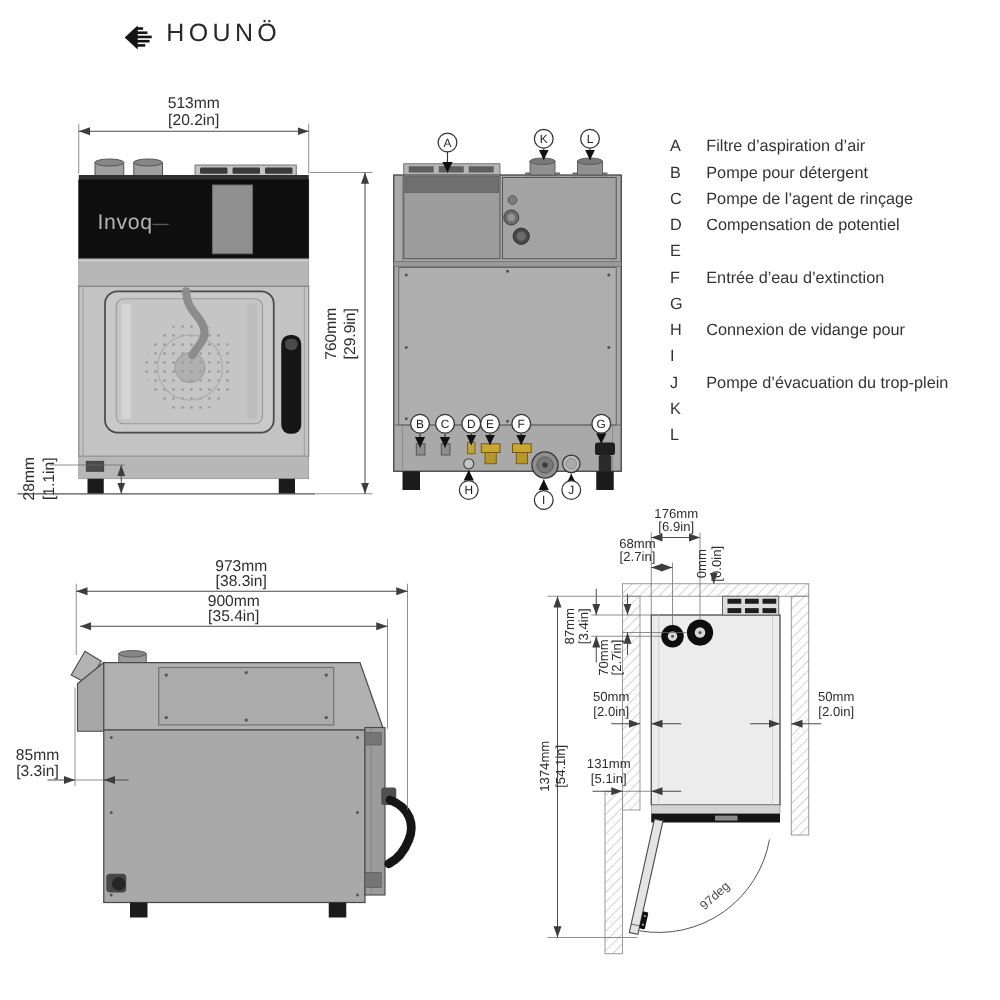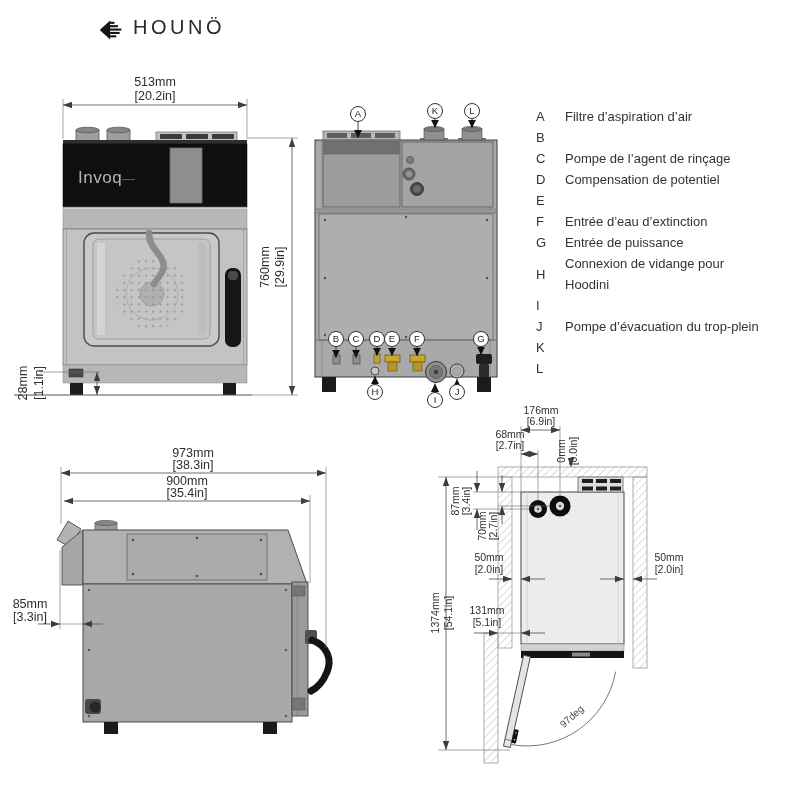--- a/index.html
+++ b/index.html
@@ -403,45 +403,44 @@
     <span class="logo-text">HOUNÖ</span>
   </div>
 
   <div class="legend">
     <div class="lrow">
         <span class="lkey">A</span>
         <span class="lval">Filtre d’aspiration d’air</span>
       </div>
     <div class="lrow">
         <span class="lkey">B</span>
+        <span class="lval">Pompe pour détergent</span>
       </div>
     <div class="lrow">
         <span class="lkey">C</span>
         <span class="lval">Pompe de l’agent de rinçage</span>
       </div>
     <div class="lrow">
         <span class="lkey">D</span>
         <span class="lval">Compensation de potentiel</span>
       </div>
     <div class="lrow">
         <span class="lkey">E</span>
       </div>
     <div class="lrow">
         <span class="lkey">F</span>
         <span class="lval">Entrée d’eau d’extinction</span>
       </div>
     <div class="lrow">
         <span class="lkey">G</span>
-        <span class="lval">Entrée de puissance</span>
       </div>
     <div class="lrow two">
         <span class="lkey">H</span>
         <span class="lval">
           <div>Connexion de vidange pour</div>
-          <div>Hoodini</div>
         </span>
       </div>
     <div class="lrow">
         <span class="lkey">I</span>
       </div>
     <div class="lrow">
         <span class="lkey">J</span>
         <span class="lval">Pompe d’évacuation du trop-plein</span>
       </div>
     <div class="lrow">

